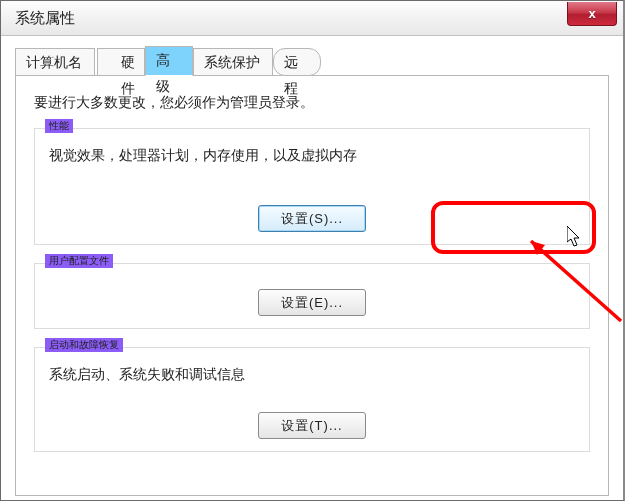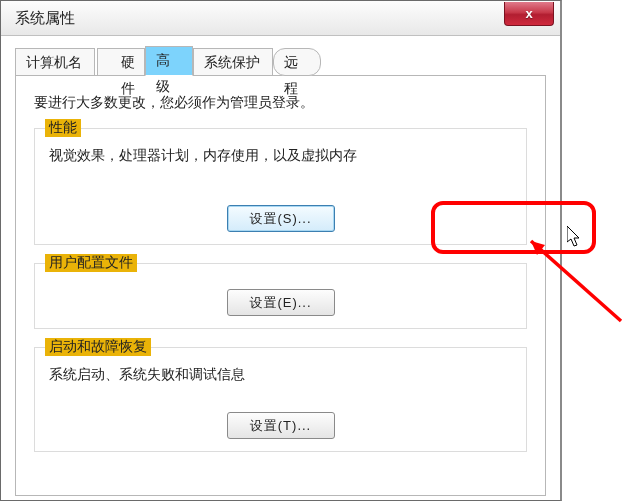--- a/index.html
+++ b/index.html
@@ -6,21 +6,21 @@
   body {
     font-family: "Microsoft YaHei", "SimSun", Tahoma, sans-serif;
     font-size: 14px;
     background: #ffffff;
     width: 625px;
     height: 501px;
     overflow: hidden;
     position: relative;
   }
   .window {
-    width: 562px;
+    width: 625px;
     height: 501px;
     background: #fff;
     border: 1px solid #6a6a6a;
     border-right: 2px solid #8a8a8a;
     position: relative;
   }
   .titlebar {
     height: 35px;
     background: linear-gradient(to bottom, #fdfdfd, #e8e8e8);
     border-bottom: 1px solid #c0c0c0;
@@ -86,24 +86,24 @@
   .groupbox {
     border: 1px solid #dcdcdc;
     margin-bottom: 18px;
     position: relative;
     padding: 10px 14px 12px 14px;
   }
   .grouplabel {
     position: absolute;
     top: -10px;
     left: 10px;
-    background: #eab308;
+    background: #8b5cf6;
     padding: 0 4px;
     color: #222;
-    font-size: 14px;
+    font-size: 10px;
   }
   .groupdesc {
     margin-top: 8px;
     color: #222;
   }
   .btnrow {
     display: flex;
     justify-content: center;
     margin-top: 40px;
   }

